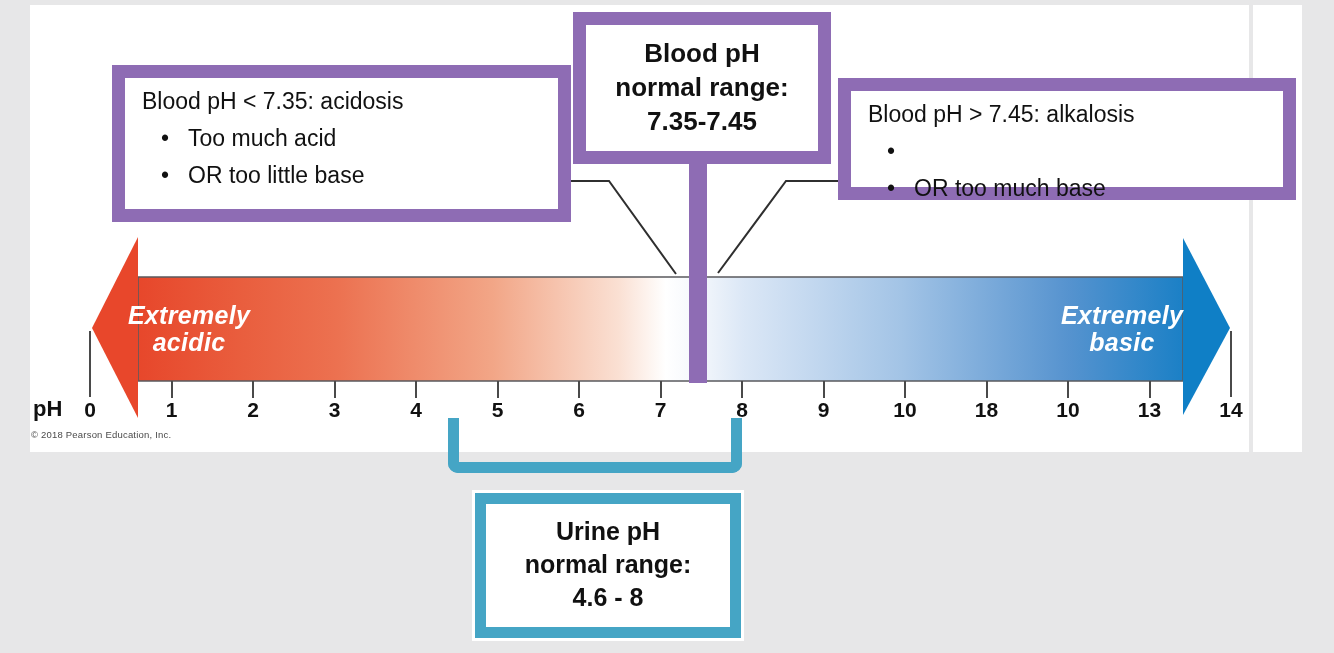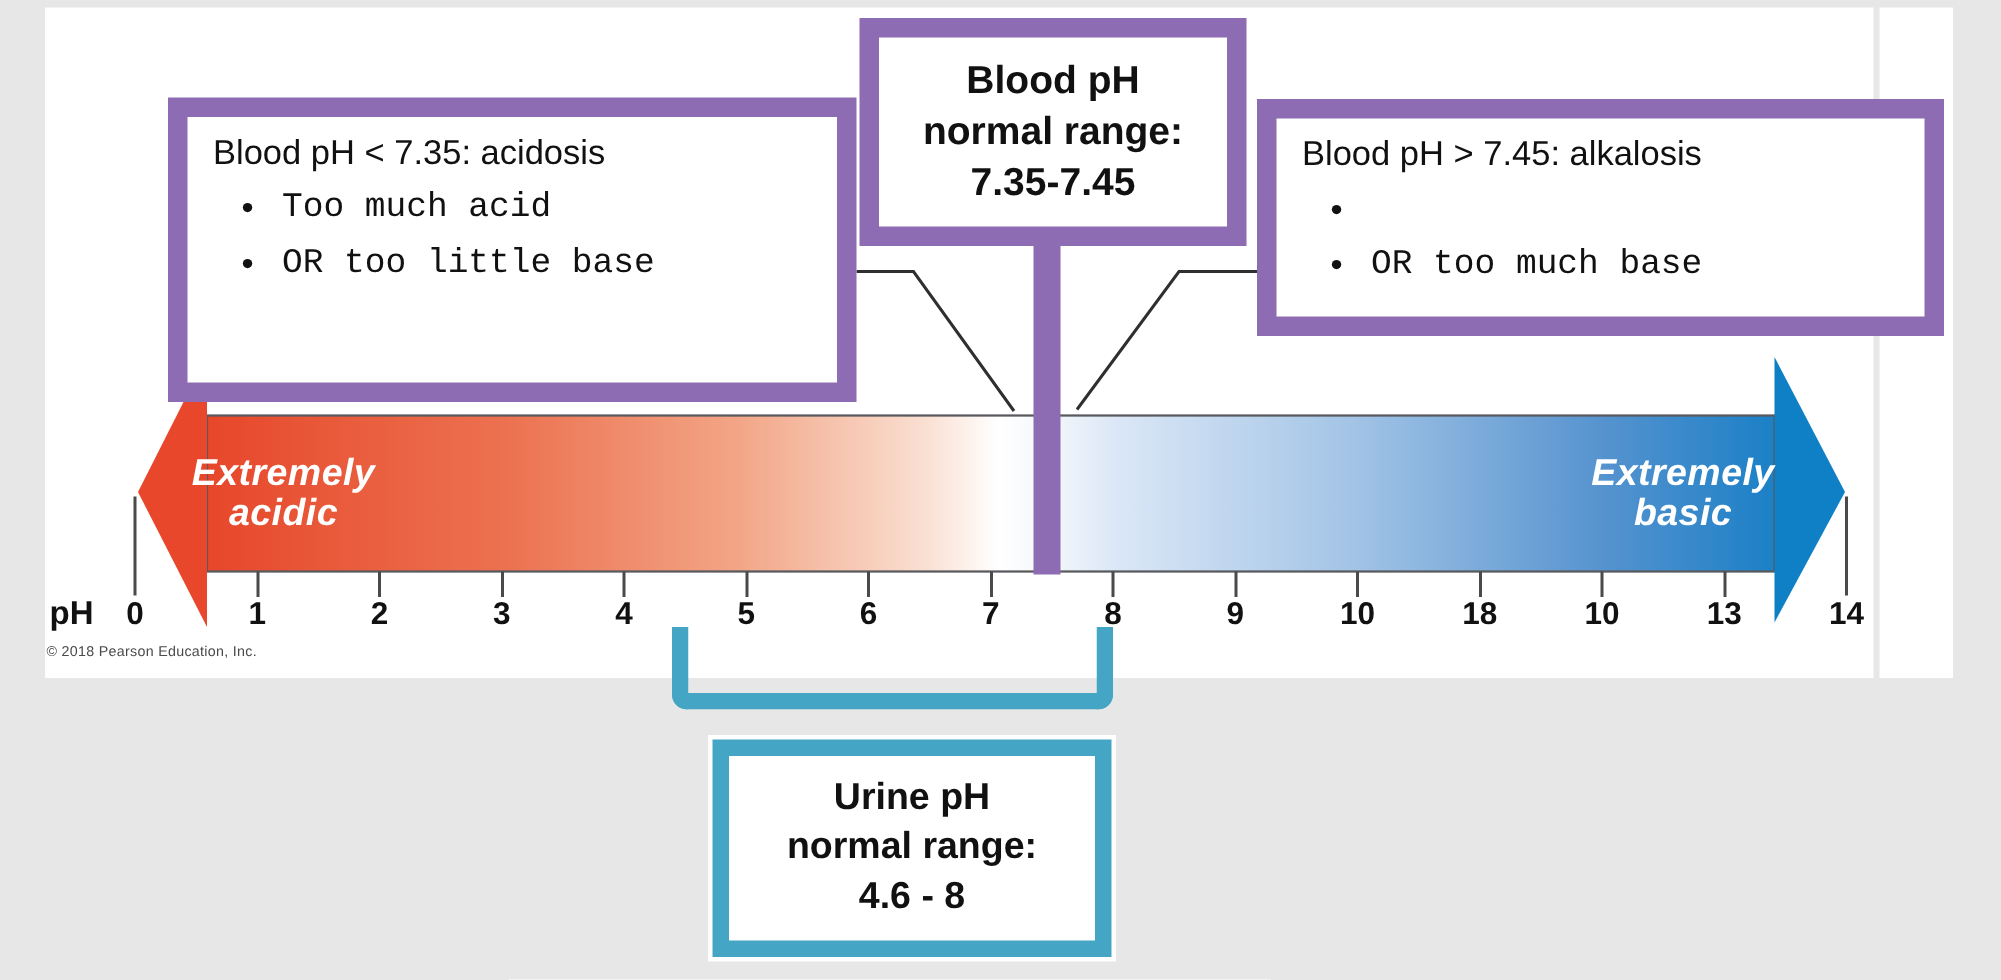--- a/index.html
+++ b/index.html
@@ -31,25 +31,25 @@
 
   .callout{position:absolute;background:#fff;box-sizing:border-box;}
   .callout.purple{border:13px solid #8e6cb4;}
   .callout.teal{border:11px solid #45a5c5;box-shadow:0 0 0 3px #fff;}
 
   .top-box{left:573px;top:12px;width:258px;height:152px;
            text-align:center;font-weight:bold;font-size:26px;line-height:34px;padding-top:11px;}
   .top-box span{display:block;}
 
   .side-box{font-size:23px;line-height:37px;padding:5px 4px 0 17px;}
-  .left-box{left:112px;top:65px;width:459px;height:203px;}
-  .right-box{left:838px;top:66px;width:458px;height:158px;}
+  .left-box{left:112px;top:65px;width:459px;height:157px;}
+  .right-box{left:838px;top:78px;width:458px;height:122px;}
   .bullet-row{display:flex;}
   .bullet-glyph{width:46px;text-align:center;flex:0 0 46px;}
-  .bullet-text{flex:1;font-family:Liberation Mono, monospace;}
+  .bullet-text{flex:1;}
 
   .bracket{position:absolute;left:448px;top:418px;width:294px;height:55px;box-sizing:border-box;
            border-left:11px solid #45a5c5;border-right:11px solid #45a5c5;
            border-bottom:11px solid #45a5c5;border-radius:0 0 10px 10px;}
 
   .urine-box{left:475px;top:493px;width:266px;height:145px;
              text-align:center;font-weight:bold;font-size:25px;line-height:33px;padding-top:11px;}
   .urine-box span{display:block;}
 </style>
 </head>

